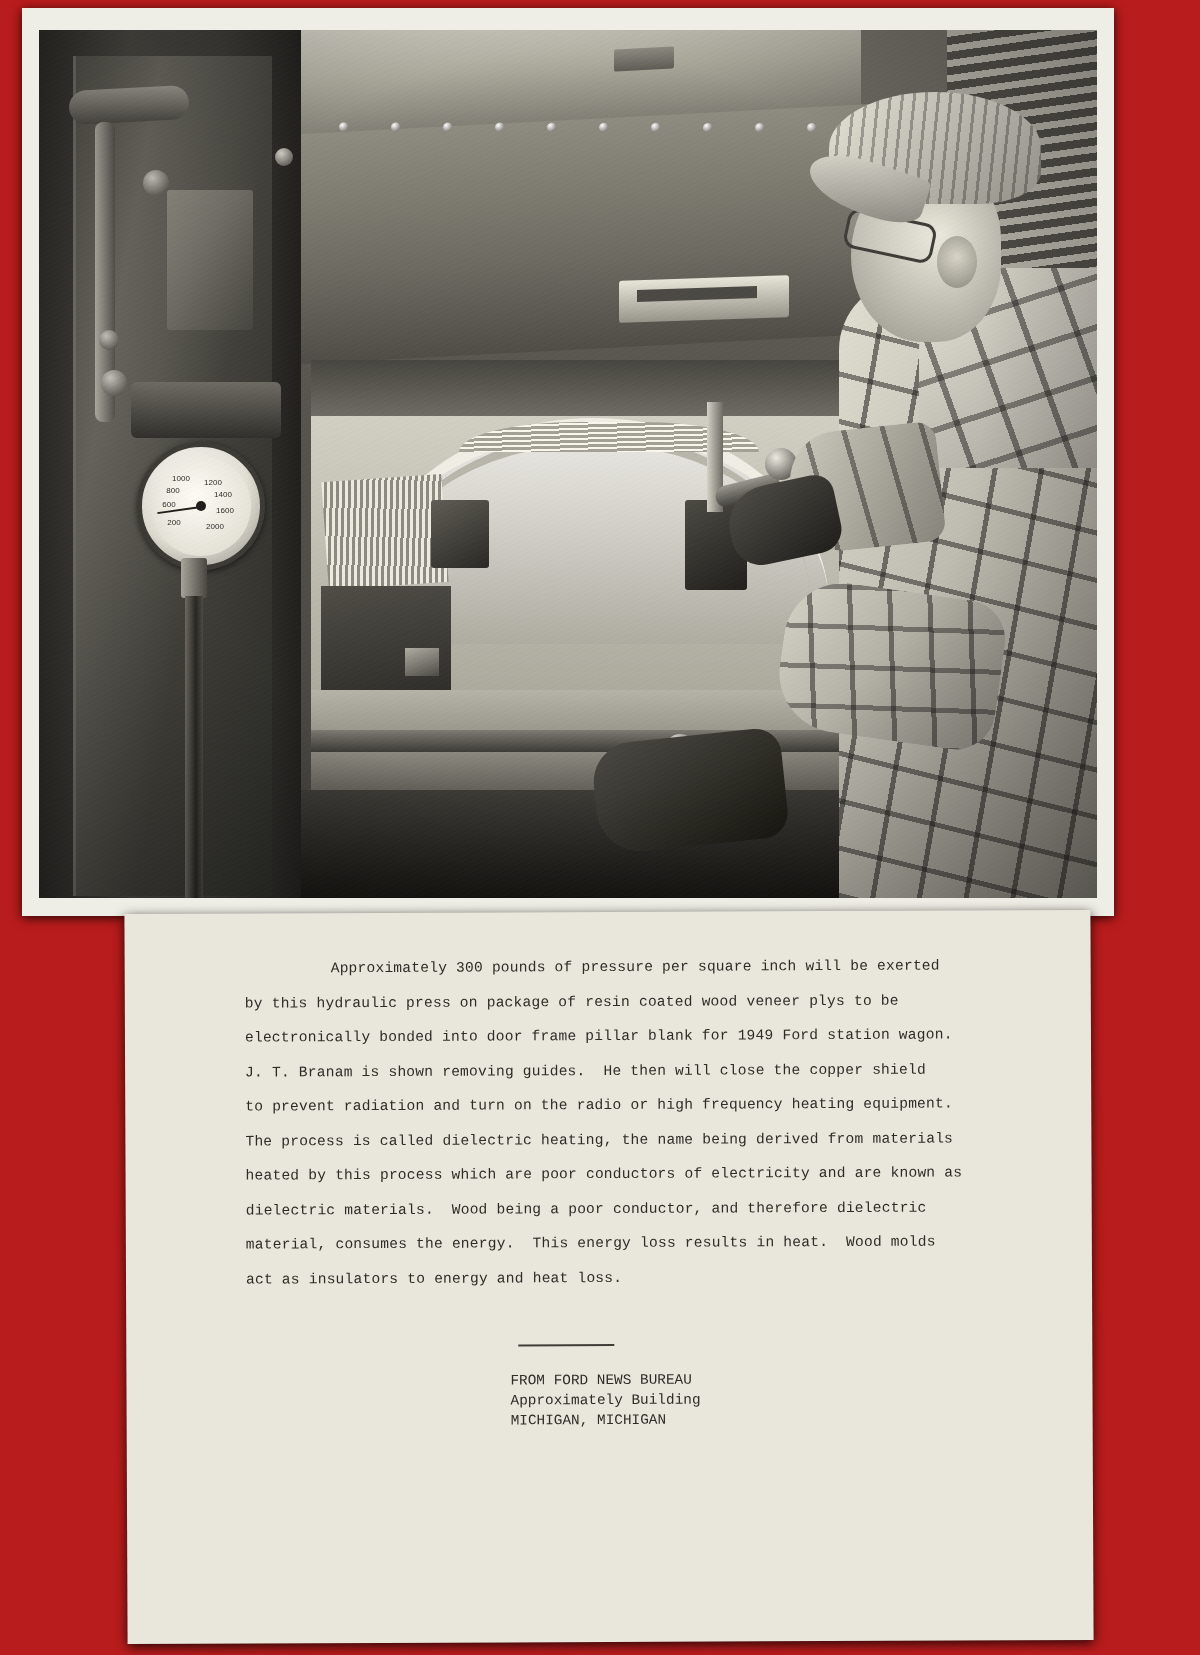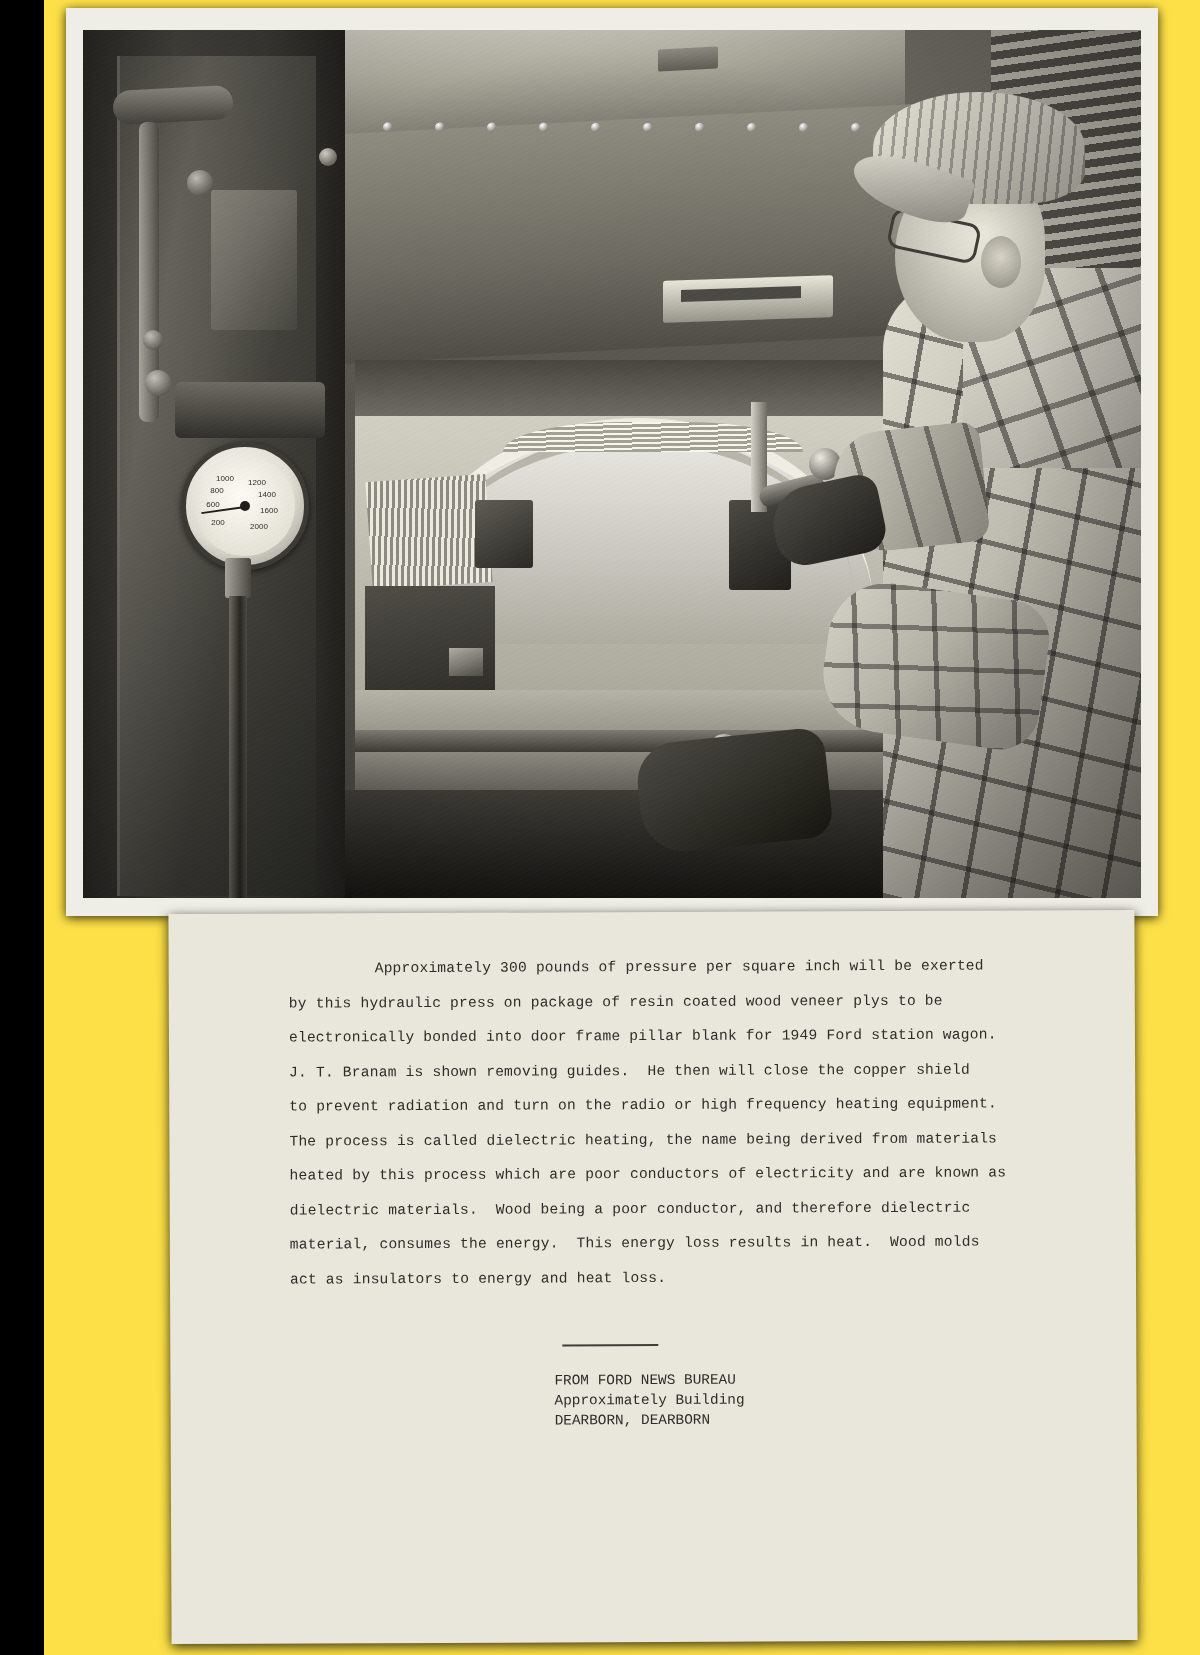--- a/index.html
+++ b/index.html
@@ -12,22 +12,21 @@
     height: 1655px;
     position: relative;
     font-family: "Liberation Sans", sans-serif;
     overflow: hidden;
   }
 
   
   #board {
     position: absolute;
     inset: 0;
-    background: #fde047;
-    margin-left: 44px;
+    background: #b91c1c;
   }
 
   
   #photo-print {
     position: absolute;
     left: 22px;
     top: 8px;
     width: 1092px;
     height: 908px;
     background: #efeee6;
@@ -519,17 +518,17 @@
       <p>dielectric materials.  Wood being a poor conductor, and therefore dielectric</p>
       <p>material, consumes the energy.  This energy loss results in heat.  Wood molds</p>
       <p>act as insulators to energy and heat loss.</p>
     </div>
 
     <div id="rule"></div>
 
     <div id="source-block">
       <div>FROM FORD NEWS BUREAU</div>
       <div>Approximately Building</div>
-      <div>DEARBORN, DEARBORN</div>
+      <div>MICHIGAN, MICHIGAN</div>
     </div>
   </div>
 
 </div>
 
 </body></html>

